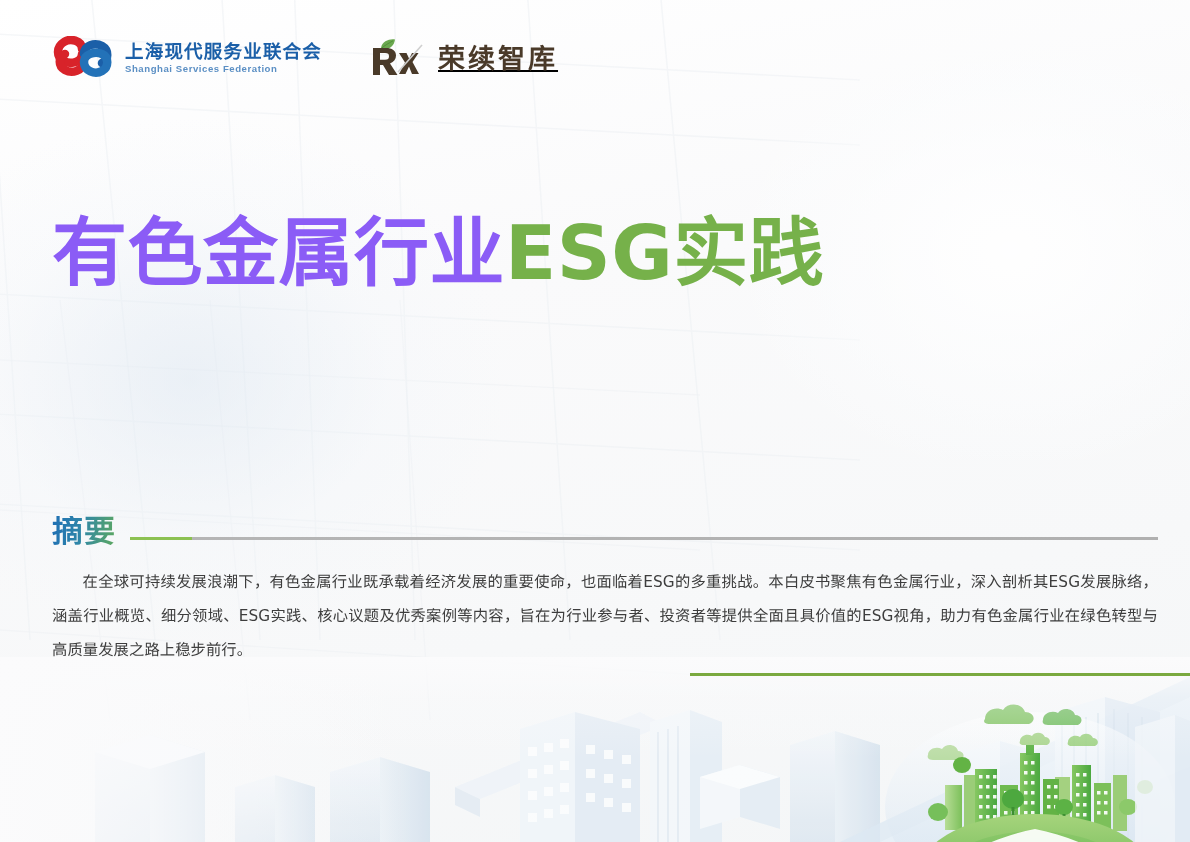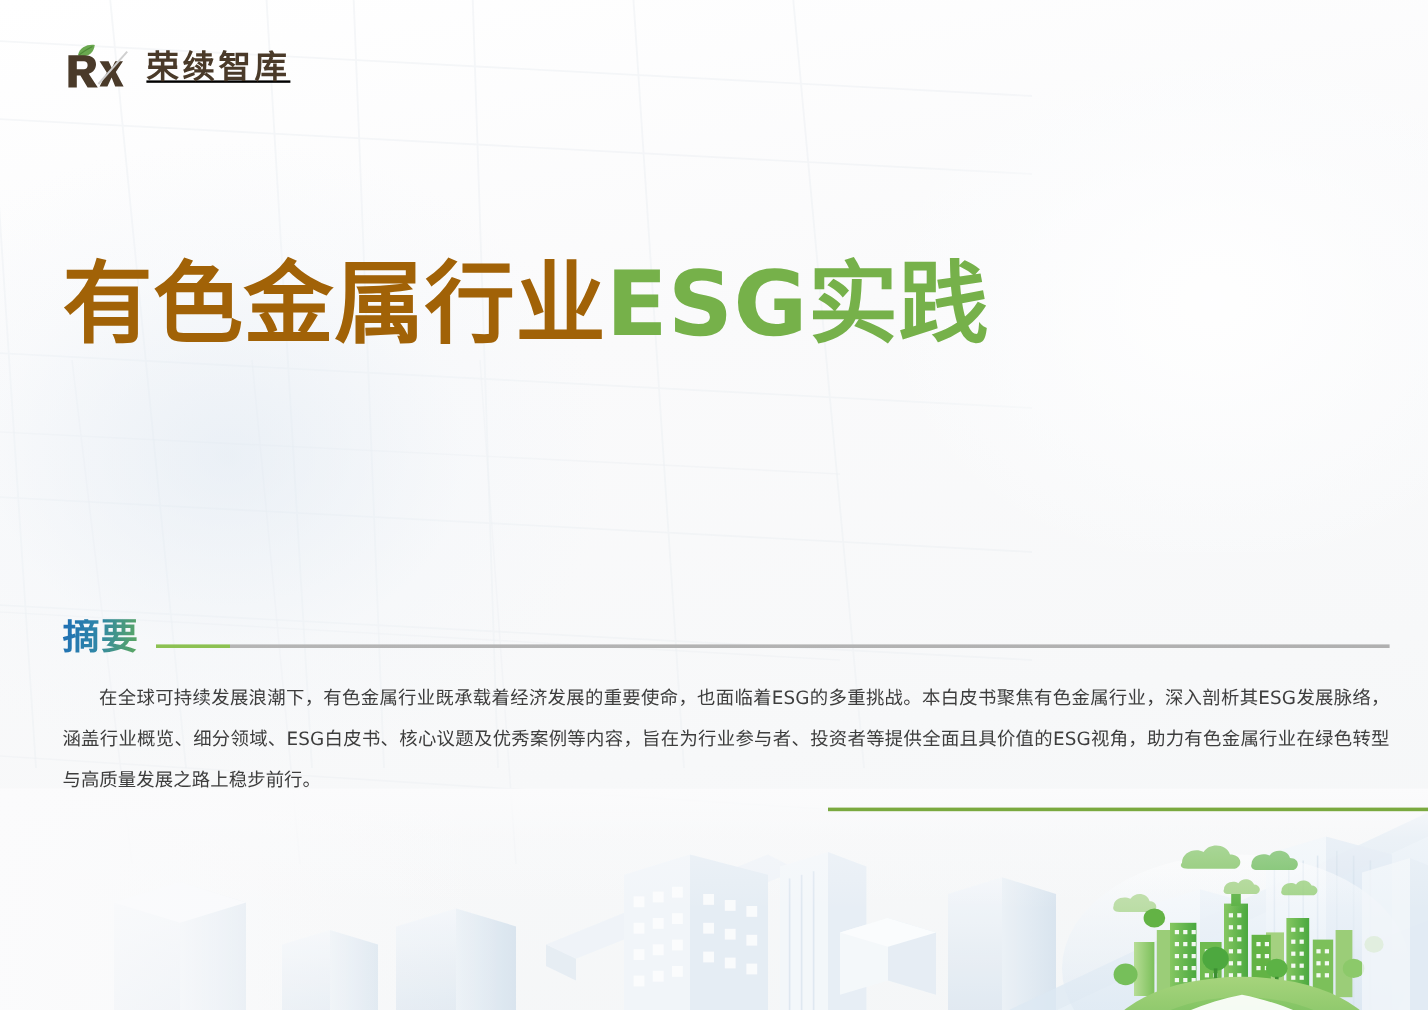--- a/index.html
+++ b/index.html
@@ -135,21 +135,21 @@
     top: 213px;
     font-size: 75px;
     font-weight: 800;
     line-height: 1.08;
     letter-spacing: 0.5px;
     white-space: nowrap;
     z-index: 25;
     font-family: "DejaVu Sans", "Liberation Sans", sans-serif;
   }
 
-  .title-blue { color: #a16207; }
+  .title-blue { color: #8b5cf6; }
   .title-green { color: #76b14a; }
 
   
   .abstract {
     position: absolute;
     left: 52px;
     top: 505px;
     width: 1106px;
     z-index: 25;
   }
@@ -266,20 +266,36 @@
       <path d="M 0 210 L 700 250"></path>
       <path d="M 0 330 L 700 375"></path>
     </g>
   </svg>
 
   <div class="bg-glow"></div>
   <div class="bg-glow-right"></div>
 
   <div class="logo-bar">
 
+    <div class="logo-block">
+      <svg class="ssf-mark" viewBox="0 0 62 44">
+        <g fill="none" stroke-linecap="round">
+
+          <path d="M 30 13 C 30 4, 18 2, 12 6 C 4 11, 4 21, 12 25 C 19 29, 30 26, 30 18" stroke="#d8232a" stroke-width="8.5"></path>
+          <path d="M 31 26 C 31 35, 20 38, 13 34 C 6 30, 6 21, 13 18" stroke="#d8232a" stroke-width="8.5"></path>
+
+          <path d="M 32 18 C 32 9, 43 6, 50 10 C 57 14, 57 24, 50 27" stroke="#1b5fa8" stroke-width="8.5"></path>
+          <path d="M 32 26 C 32 35, 43 39, 50 35 C 57 31, 57 21, 50 18 C 43 15, 32 18, 32 26" stroke="#2372b8" stroke-width="8.5"></path>
+        </g>
+      </svg>
+      <div class="ssf-text">
+        <div class="ssf-cn">上海现代服务业联合会</div>
+        <div class="ssf-en">Shanghai Services Federation</div>
+      </div>
+    </div>
 
     <div class="rx-block">
       <svg class="rx-mark" viewBox="0 0 56 40">
 
         <path d="M 13 10 C 14 3, 22 0.5, 27 1.5 C 26 9, 20 12.5, 13 10 Z" fill="#6aa84f"></path>
         <path d="M 25 2.8 C 20 5.5, 16 8, 13.6 10.2" stroke="#4e8a36" stroke-width="0.9" fill="none"></path>
 
         <path d="M 5 10 L 5 37 L 12 37 L 12 27 L 15 27 L 21 37 L 29.5 37 L 22 25.5 C 26 24, 28 21, 28 17.5 C 28 12.5, 24 10, 18 10 Z M 12 15 L 17 15 C 20 15, 21 16, 21 18.2 C 21 20.5, 20 21.8, 17 21.8 L 12 21.8 Z" fill="#4a3a29"></path>
 
         <path d="M 31 15 L 37 24.5 L 31 36 L 37.5 36 L 41 28.5 L 44 36 L 51 36 L 44.5 24 L 50.5 15 L 44 15 L 41.2 20.8 L 38.5 15 Z" fill="#4a3a29"></path>
@@ -290,21 +306,21 @@
 
   </div>
 
   <h1 class="main-title"><span class="title-blue">有色金属行业</span><span class="title-green">ESG实践</span></h1>
 
   <section class="abstract">
     <div class="abstract-head">
       <div class="abstract-title">摘要</div>
       <div class="abstract-rule"></div>
     </div>
-    <p class="abstract-body">在全球可持续发展浪潮下，有色金属行业既承载着经济发展的重要使命，也面临着ESG的多重挑战。本白皮书聚焦有色金属行业，深入剖析其ESG发展脉络，涵盖行业概览、细分领域、ESG白皮书、核心议题及优秀案例等内容，旨在为行业参与者、投资者等提供全面且具价值的ESG视角，助力有色金属行业在绿色转型与高质量发展之路上稳步前行。</p>
+    <p class="abstract-body">在全球可持续发展浪潮下，有色金属行业既承载着经济发展的重要使命，也面临着ESG的多重挑战。本白皮书聚焦有色金属行业，深入剖析其ESG发展脉络，涵盖行业概览、细分领域、ESG实践、核心议题及优秀案例等内容，旨在为行业参与者、投资者等提供全面且具价值的ESG视角，助力有色金属行业在绿色转型与高质量发展之路上稳步前行。</p>
   </section>
 
   <div class="abstract-underline"></div>
 
   <div class="illustration">
     <svg width="1190" height="185" viewBox="0 0 1190 185">
       <defs>
         <linearGradient id="gPale" x1="0" y1="0" x2="0" y2="1">
           <stop offset="0%" stop-color="#f2f6fa"></stop>
           <stop offset="100%" stop-color="#dde7f0"></stop>

